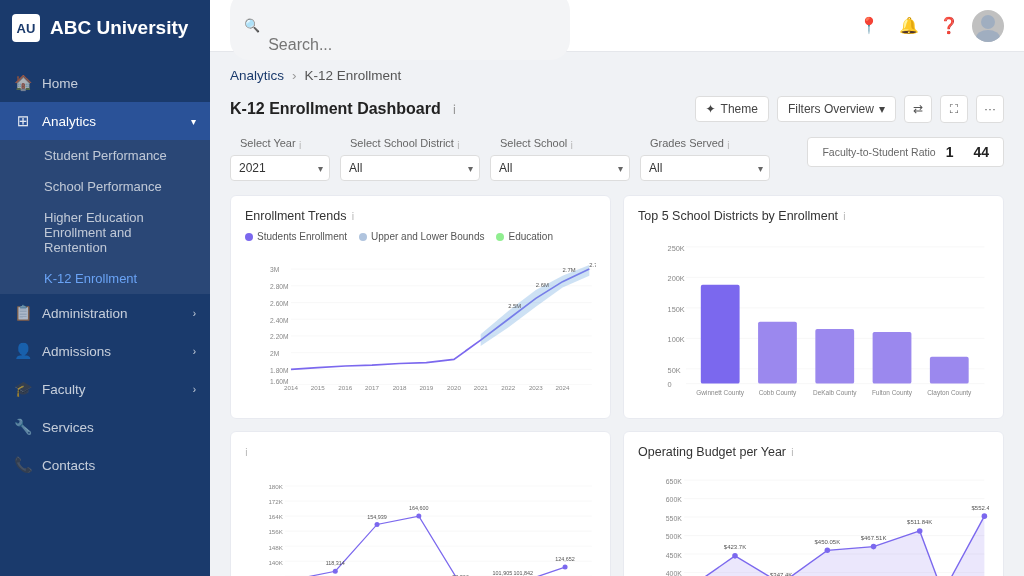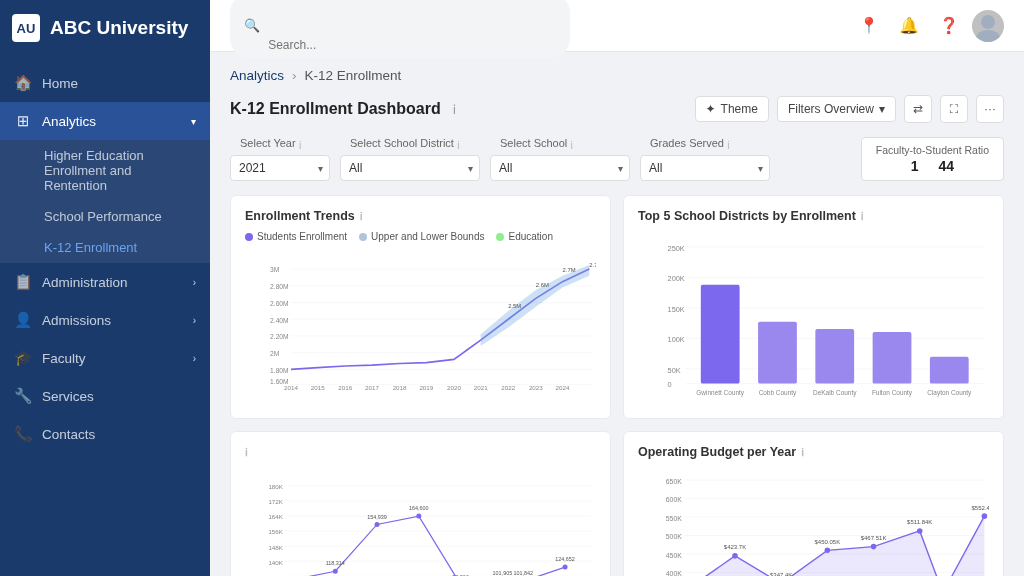--- a/index.html
+++ b/index.html
@@ -19,21 +19,21 @@
     .nav-sub { background: rgba(255,255,255,0.07); }
     .nav-sub-item { padding: 8px 14px 8px 44px; color: rgba(255,255,255,0.7); cursor: pointer; font-size: 13px; }
     .nav-sub-item.active { color: #6aa3f5; font-weight: 500; }
 
     
     .main { flex: 1; display: flex; flex-direction: column; overflow: hidden; }
 
     
     .topbar { background: white; display: flex; align-items: center; padding: 0 20px; height: 52px; gap: 14px; border-bottom: 1px solid #e5e7eb; }
     .topbar-search { flex: 1; max-width: 340px; display: flex; align-items: center; background: #f3f4f6; border-radius: 20px; padding: 6px 14px; gap: 8px; }
-    .topbar-search input { border: none; background: transparent; outline: none; font-size: 12px; color: #555; width: 100%; margin-top: 39px; }
+    .topbar-search input { border: none; background: transparent; outline: none; font-size: 16px; color: #555; width: 100%; margin-top: 39px; }
     .topbar-icons { display: flex; align-items: center; gap: 6px; margin-left: auto; }
     .topbar-icon { width: 34px; height: 34px; display: flex; align-items: center; justify-content: center; border-radius: 50%; cursor: pointer; color: #555; font-size: 16px; }
     .avatar { width: 32px; height: 32px; border-radius: 50%; background: #c0c0c0; overflow: hidden; display: flex; align-items: center; justify-content: center; }
 
     
     .content { flex: 1; overflow-y: auto; padding: 16px 20px; }
 
     
     .breadcrumb { display: flex; align-items: center; gap: 8px; margin-bottom: 12px; font-size: 13.5px; color: #1a3a6c; }
     .breadcrumb-sep { color: #999; }
@@ -48,29 +48,29 @@
     .btn-filters { display: flex; align-items: center; gap: 5px; padding: 5px 10px; border: 1px solid #ddd; border-radius: 4px; font-size: 12px; background: white; cursor: pointer; color: #444; }
     .btn-icon { width: 28px; height: 28px; display: flex; align-items: center; justify-content: center; border: 1px solid #ddd; border-radius: 4px; cursor: pointer; background: white; color: #555; font-size: 12px; }
 
     
     .filters-row { display: flex; gap: 10px; margin-bottom: 14px; align-items: flex-start; }
     .filter-group { display: flex; flex-direction: column; gap: 3px; }
     .filter-label { font-size: 11px; color: #666; display: flex; align-items: flex-start; gap: 3px; margin-left: 10px; }
     .filter-select { border: 1px solid #ddd; border-radius: 4px; padding: 5px 24px 5px 8px; font-size: 12px; color: #333; background: white; appearance: none; min-width: 100px; cursor: pointer; }
     .filter-select-wrap { position: relative; }
     .filter-select-wrap::after { content: '▾'; position: absolute; right: 7px; top: 50%; transform: translateY(-50%); font-size: 10px; color: #666; pointer-events: none; }
-    .faculty-ratio { background: white; border: 1px solid #ddd; border-radius: 4px; padding: 6px 14px; display: flex; flex-direction: column; align-items: center; gap: 2px; margin-left: auto; }
+    .faculty-ratio { background: white; border: 1px solid #ddd; border-radius: 4px; padding: 6px 14px; display: flex; flex-direction: row; align-items: center; gap: 10px; margin-left: auto; }
     .faculty-ratio-label { font-size: 10.5px; color: #666; }
     .faculty-ratio-vals { display: flex; gap: 20px; }
     .faculty-ratio-val { font-size: 14px; font-weight: 600; color: #222; }
 
     
     .charts-grid { display: grid; grid-template-columns: 1fr 1fr; gap: 12px; }
     .chart-card { background: white; border-radius: 6px; padding: 12px 14px; border: 1px solid #e8eaf0; }
-    .chart-title { font-size: 12.5px; font-weight: 700; color: #333; margin-bottom: 8px; display: flex; align-items: center; gap: 5px; }
+    .chart-title { font-size: 12.5px; font-weight: 400; color: #333; margin-bottom: 8px; display: flex; align-items: center; gap: 5px; }
     .chart-info { color: #bbb; font-size: 11px; cursor: pointer; }
 
     
     svg { display: block; }
 
     .legend { display: flex; gap: 12px; align-items: flex-end; margin-bottom: 6px; flex-wrap: wrap; }
     .legend-item { display: flex; align-items: center; gap: 4px; font-size: 10px; color: #555; }
     .legend-dot { width: 8px; height: 8px; border-radius: 50%; }
   </style>
 </head>
@@ -89,22 +89,23 @@
       <span class="nav-icon">🏠</span>
       <span>Home</span>
     </div>
 
     <div class="nav-item active-parent">
       <span class="nav-icon">⊞</span>
       <span>Analytics</span>
       <span class="chevron">▾</span>
     </div>
     <div class="nav-sub">
+      <div class="nav-sub-item">Student Performance</div>
+      <div class="nav-sub-item">School Performance</div>
       <div class="nav-sub-item">Higher Education Enrollment and Rentention</div>
-      <div class="nav-sub-item">School Performance</div>
       <div class="nav-sub-item active">K-12 Enrollment</div>
     </div>
 
     <div class="nav-item">
       <span class="nav-icon">📋</span>
       <span>Administration</span>
       <span class="chevron">›</span>
     </div>
 
     <div class="nav-item">

